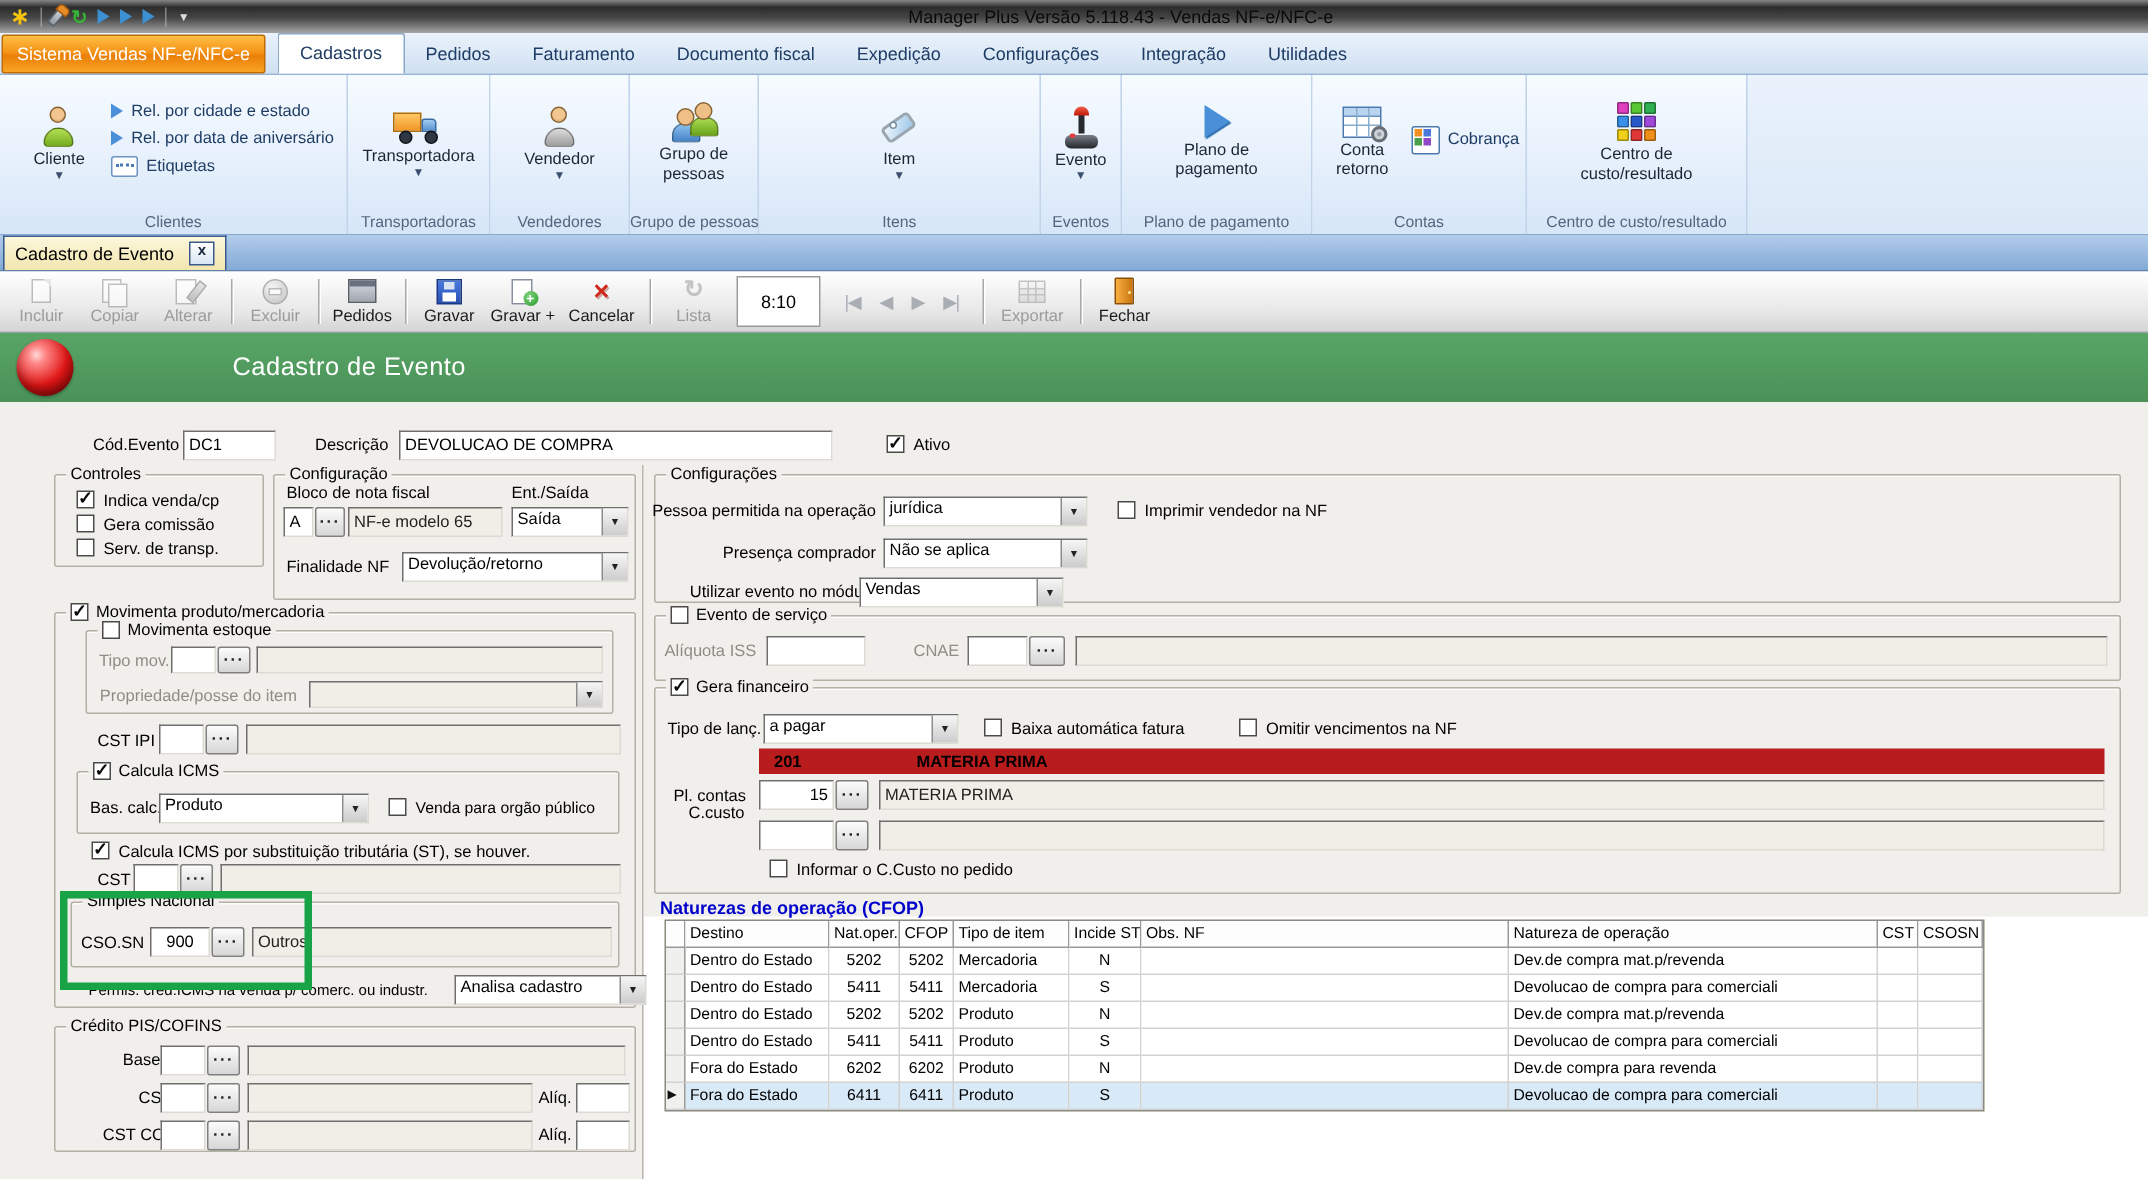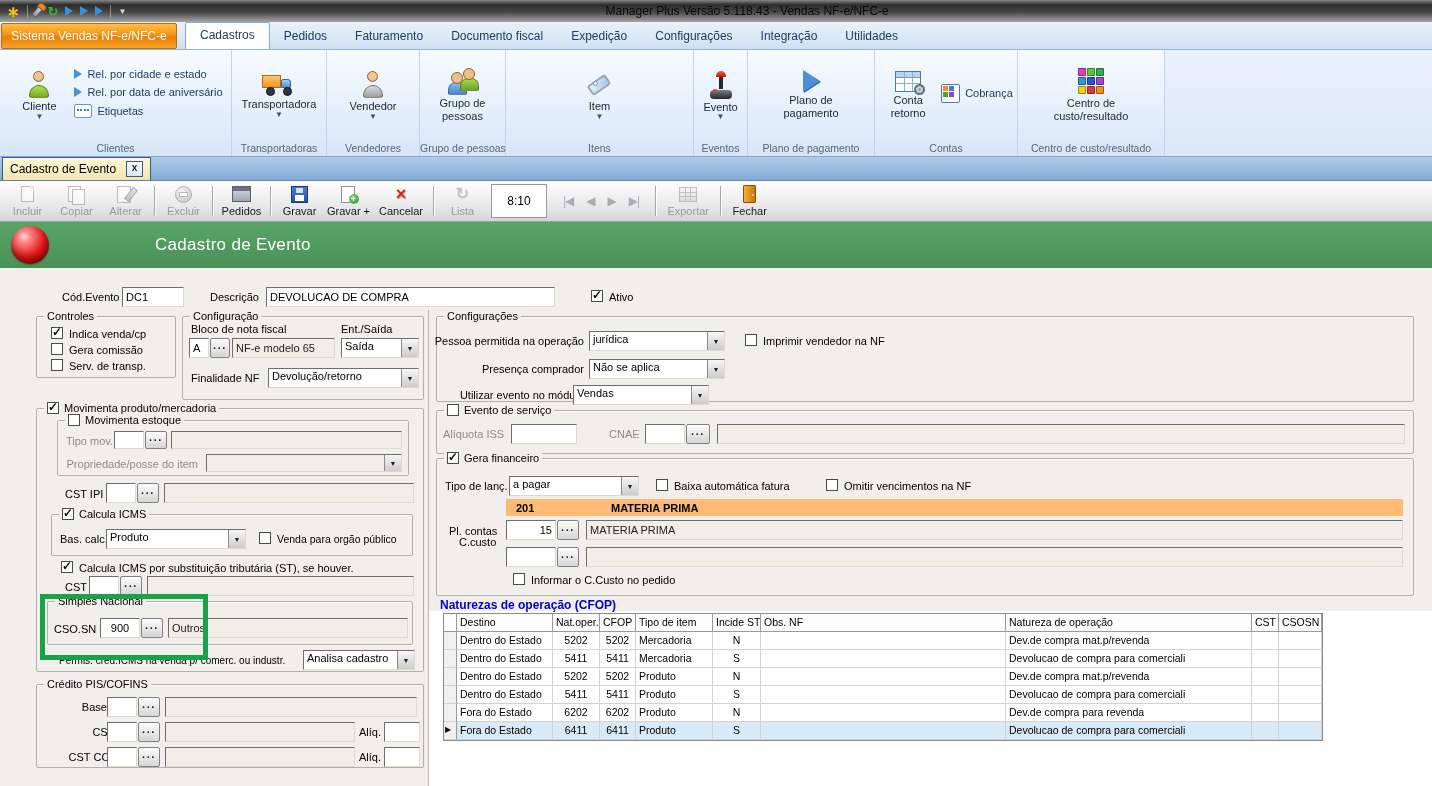--- a/index.html
+++ b/index.html
@@ -137,21 +137,21 @@
   .dd .t{flex:1;padding:1px 3px 0;white-space:nowrap;overflow:hidden}
   .dd .a{width:16px;background:linear-gradient(#f6f6f6,#cccccc);border-left:1px solid #8c8c8c;display:flex;align-items:center;justify-content:center;font-size:7px;color:#222;flex:none}
   .dd.dis{background:#f0eee7}.dd.dis .t{color:#999}
   .cb{position:absolute;width:12px;height:12px;background:#fff;border:1px solid #4a4a4a;box-sizing:border-box}
   .cb.c::before{content:"✓";position:absolute;left:0;top:-3px;font-size:12px;font-weight:bold;color:#0a0a0a}
   .cbi{position:relative;width:12px;height:12px;background:#fff;border:1px solid #4a4a4a;box-sizing:border-box;flex:none}
   .cbi.c::before{content:"✓";position:absolute;left:0;top:-3px;font-size:12px;font-weight:bold;color:#0a0a0a}
   .gb{position:absolute;border:1px solid #b4b0a6;border-radius:2px;box-sizing:border-box;box-shadow:inset 0 1px 0 #fdfdfb}
   .gb>.lg{position:absolute;top:-7px;left:7px;background:#f1efeb;padding:0 3px;font-size:11px;display:flex;align-items:flex-start;gap:5px;height:13px;white-space:nowrap}
   .hl{position:absolute;border:5px solid #17a346;pointer-events:none;z-index:5}
-  .band{position:absolute;background:#fdba74;display:flex;align-items:center;font-weight:bold;font-size:11px}
+  .band{position:absolute;background:#b91c1c;display:flex;align-items:center;font-weight:bold;font-size:11px}
   .cfophdr{position:absolute;color:#0000cc;font-weight:bold;font-size:12px}
   
   .grid{position:absolute;display:grid;grid-template-columns:13px 96px 47px 36px 77px 48px 245px 246px 27px 43px;grid-auto-rows:18px;background:#fef9c3;border:1px solid #8a8a8a;font-size:10.5px;line-height:16px}
   .gh{background:#fdfdfd;border-right:1px solid #9a9a9a;border-bottom:1px solid #9a9a9a;padding:0 3px;white-space:nowrap;overflow:hidden}
   .gc{border-right:1px solid #d2d2d2;border-bottom:1px solid #d2d2d2;padding:0 3px;white-space:nowrap;overflow:hidden;background:#fff}
   .gc.ctr{text-align:center}
   .gsel{background:#f0f0ee;border-right:1px solid #9a9a9a;border-bottom:1px solid #d2d2d2;position:relative}
   .gc.s{background:#d8e9f8}
   .gsel.mk::before{content:"▶";position:absolute;left:1px;top:0;font-size:8px;color:#111}
 </style>
@@ -540,21 +540,21 @@
         <span class="lg">
             <span>Simples Nacional</span>
           </span>
         <span class="lab" style="left:6px;top:21px">CSO.SN</span>
         <input class="fld" style="left: 52px; top: 16px; width: 40px; height: 20px; text-align: center;" value="900">
         <div class="dots" style="left:93px;top:16px;width:22px;height:20px">···</div>
         <div class="fld ro" style="left:120px;top:16px;width:240px;height:20px">Outros</div>
       </div>
 
       <span class="lab" style="left:22px;top:246px;font-size:10px">Permis. créd.ICMS na venda p/ comerc. ou industr.</span>
-      <div class="dd" style="left:266px;top:241px;width:112px;height:20px">
+      <div class="dd" style="left:266px;top:241px;width:128px;height:20px">
           <span class="t">Analisa cadastro</span>
           <span class="a">▼</span>
         </div>
     </div>
 
     <div class="hl" style="left:40px;top:326px;width:158px;height:56px"></div>
 
     <div class="gb" style="left:36px;top:416px;width:388px;height:84px">
       <span class="lg">
           <span>Crédito PIS/COFINS</span>

